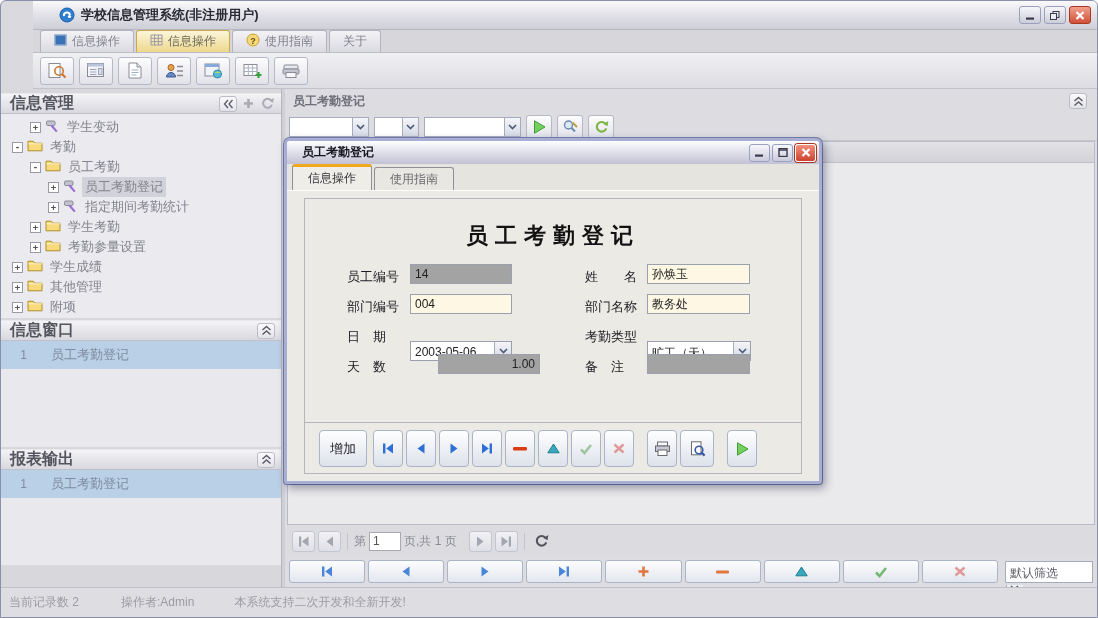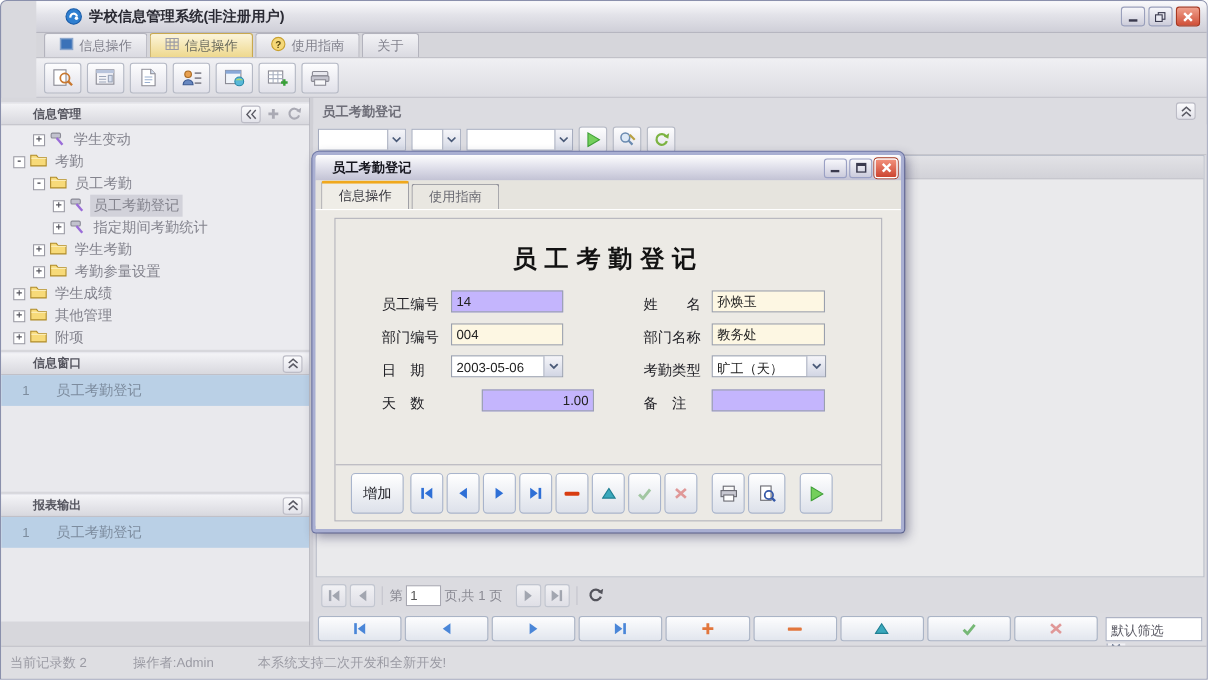--- a/index.html
+++ b/index.html
@@ -33,21 +33,21 @@
 
   
   .content { position:absolute; top:88px; left:0; right:0; bottom:30px; display:flex; }
   .sidebar { width:281px; background:#d7d7dc; border-right:1px solid #b6b6be; padding-top:4px; }
   .splitter { width:3px; background:#cfcfd5; }
   .mainarea { flex:1; position:relative; background:#dcdce1; }
 
   .phead { height:21px; margin:0 0 0 0; background:linear-gradient(#f4f4f7,#d8d8de);
     border-top:1px solid #e8e8ee; border-bottom:1px solid #c0c0c8;
     display:flex; align-items:center; padding:0 6px 0 9px; }
-  .phead .ptitle { font-size:11px; font-weight:bold; color:#55555f; flex:1;margin-left:20px; }
+  .phead .ptitle { font-size:16px; font-weight:bold; color:#55555f; flex:1; }
   .phbtn { width:18px; height:16px; border:1px solid #bcbcc6; border-radius:3px; background:linear-gradient(#fbfbfd,#e2e2e9);
     display:flex; align-items:center; justify-content:center; margin-left:3px; }
   .phico { width:16px; height:16px; display:flex; align-items:center; justify-content:center; margin-left:3px; }
 
   .tree { height:204px; background:#ebebef; overflow:hidden; padding-top:3px; }
   .trow { height:20px; display:flex; align-items:center; gap:4px; font-size:13px; color:#83838d; cursor:default; }
   .trow .lbl { padding:1px 3px; white-space:nowrap; }
   .trow.sel .lbl { background:#d2d2da; }
   .exp { flex:none; width:11px; height:11px; border:1px solid #9a9aa4; background:#fff;
     display:inline-flex; align-items:center; justify-content:center;
@@ -116,25 +116,25 @@
   .dbody { position:relative; height:288px; background:#eceae5; border-top:1px solid #fff; }
   .dinner { position:absolute; left:17px; right:17px; top:7px; bottom:4px; border:1px solid #b4b4bc; }
   .formarea { position:absolute; left:0; right:0; top:0; bottom:50px; border-bottom:1px solid #b4b4bc; }
   .ftitle { margin-top:22px; text-align:center; font-family:"DejaVu Serif","Liberation Serif",serif;
     font-size:22px; font-weight:bold; letter-spacing:7px; color:#121212; }
   .frows { margin-top:10px; }
   .frow { position:relative; height:30px; }
   .flab { position:absolute; top:7px; font-size:13px; color:#1c1c22; white-space:nowrap; }
   .flab.c1 { left:42px; } .flab.c2 { left:280px; }
   .xfld { position:absolute; top:3px; height:20px; border:1px solid #9aa0ae; font-size:12px;
-    color:#222; padding:0 4px; background:#c4b5fd; font-family:"Liberation Sans",sans-serif; }
+    color:#222; padding:0 4px; background:#a3a3a3; font-family:"Liberation Sans",sans-serif; }
   .xfld.cream { background:#fdf7e3; }
   .xfld.f1 { left:105px; width:102px; } .xfld.f2 { left:342px; width:103px; }
   .xfld.num { text-align:right;margin-left:28px; }
-  .xcombo { position:absolute; top:2px; height:20px; display:flex; border:1px solid #9aa0ae; background:#fff; }
+  .xcombo { position:absolute; top:20px; height:20px; display:flex; border:1px solid #9aa0ae; background:#fff; }
   .xcombo.f1 { left:105px; width:102px; } .xcombo.f2 { left:342px; width:104px; }
   .xcombo .cval { flex:1; font-size:12px; color:#222; padding:3px 4px; white-space:nowrap; overflow:hidden; }
   .xcombo .carr { width:17px; border-left:1px solid #a6acbe; background:linear-gradient(#f5f5f9,#d2d6e4);
     display:flex; align-items:center; justify-content:center; }
   .btnrow { position:absolute; left:0; right:0; bottom:0; height:49px;
     display:flex; align-items:center; padding-left:14px; gap:3px; }
   .dbtn { height:37px; border:1px solid #a8b4cc; border-radius:4px;
     background:linear-gradient(#ffffff,#dde1ea); display:flex; align-items:center; justify-content:center; }
   .dbtn.txt { width:48px; font-size:13px; color:#23232a; margin-right:3px; }
   .dbtn.ico { width:30px; }

